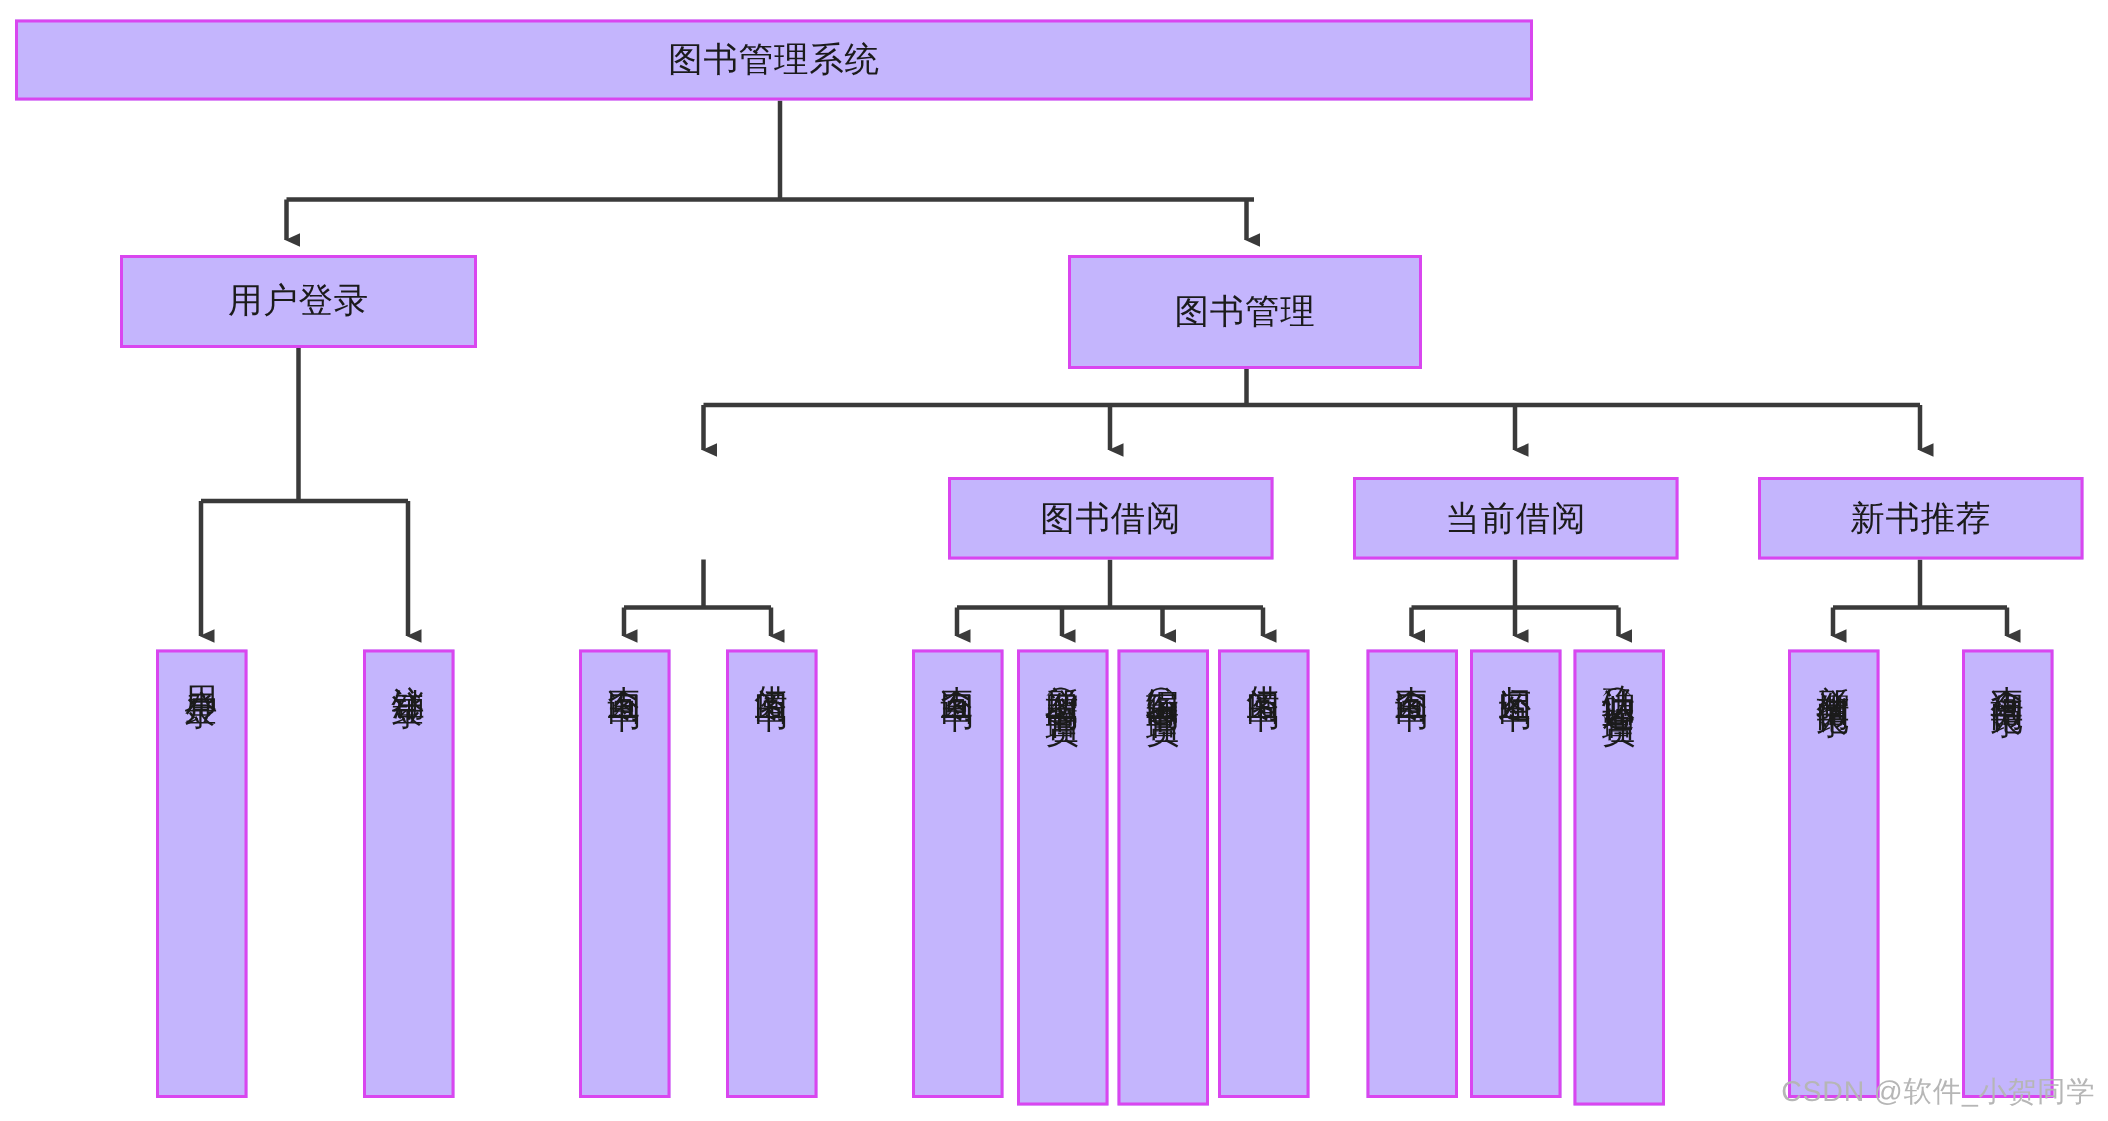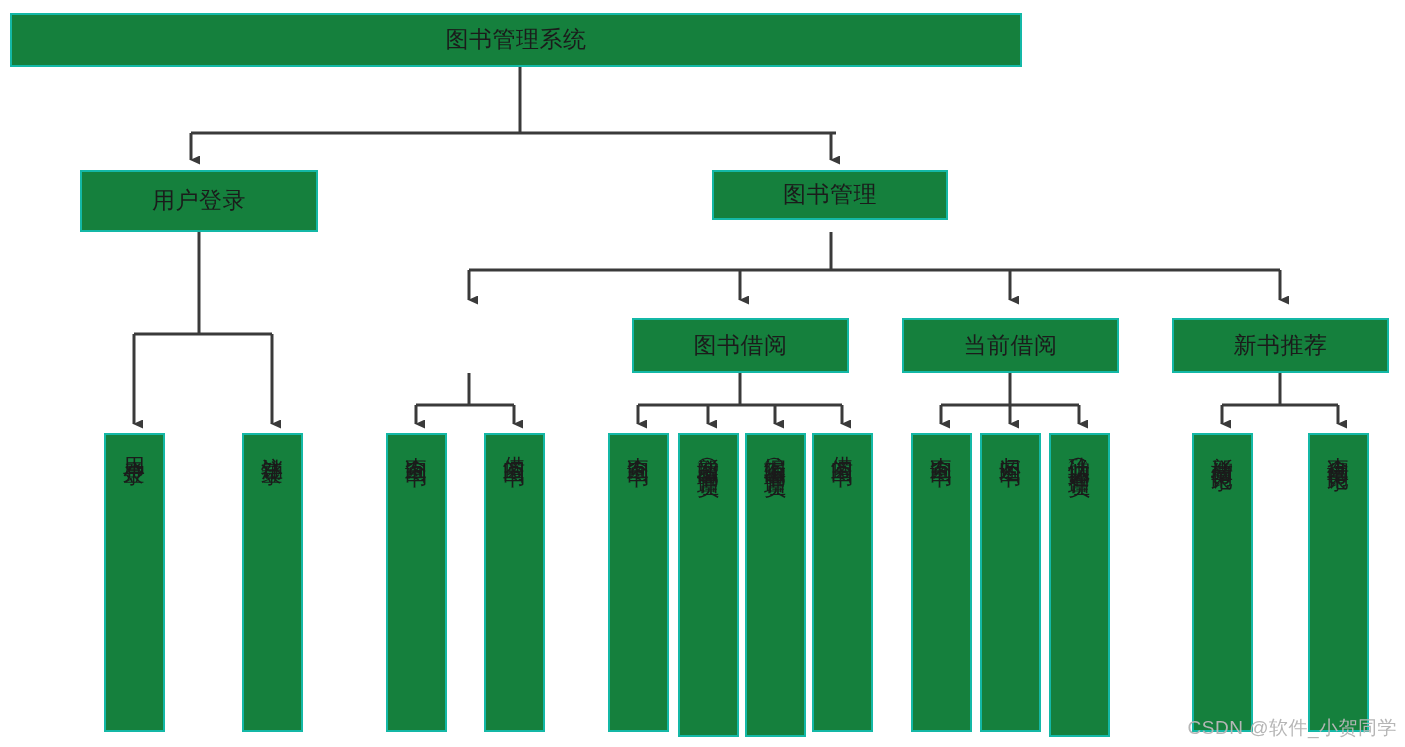--- a/index.html
+++ b/index.html
@@ -22,22 +22,22 @@
     position: absolute;
     left: 0;
     top: 0;
     width: 1405px;
     height: 747px;
     pointer-events: none;
   }
   .node {
     position: absolute;
     box-sizing: border-box;
-    background: #15803d;
-    border: 2px solid #14b8a6;
+    background: #c4b5fd;
+    border: 2px solid #d946ef;
     display: flex;
     align-items: center;
     justify-content: center;
     color: #1b1b1b;
   }
   .node .node-label {
     display: block;
     text-align: center;
     line-height: 1.18;
     white-space: nowrap;
@@ -131,21 +131,21 @@
     </g>
   </svg>
 
   <div class="node node-horizontal node-root" style="left:10px; top:13px; width:1012px; height:54px;">
     <span class="node-label">图书管理系统</span>
   </div>
 
   <div class="node node-horizontal" style="left:80px; top:170px; width:238px; height:62px;">
     <span class="node-label">用户登录</span>
   </div>
-  <div class="node node-horizontal" style="left:712px; top:170px; width:236px; height:50px;">
+  <div class="node node-horizontal" style="left:712px; top:170px; width:236px; height:76px;">
     <span class="node-label">图书管理</span>
   </div>
 
   <div class="node node-horizontal" style="left:902px; top:318px; width:217px; height:55px;">
     <span class="node-label">当前借阅</span>
   </div>
   <div class="node node-horizontal" style="left:632px; top:318px; width:217px; height:55px;">
     <span class="node-label">图书借阅</span>
   </div>
   <div class="node node-horizontal" style="left:1172px; top:318px; width:217px; height:55px;">

